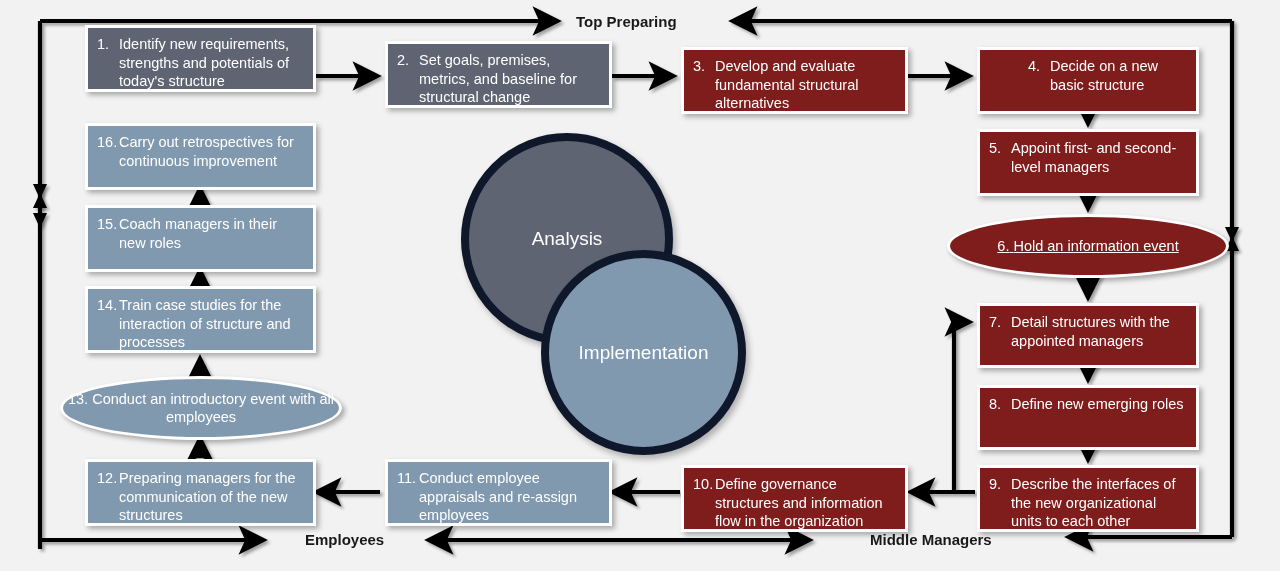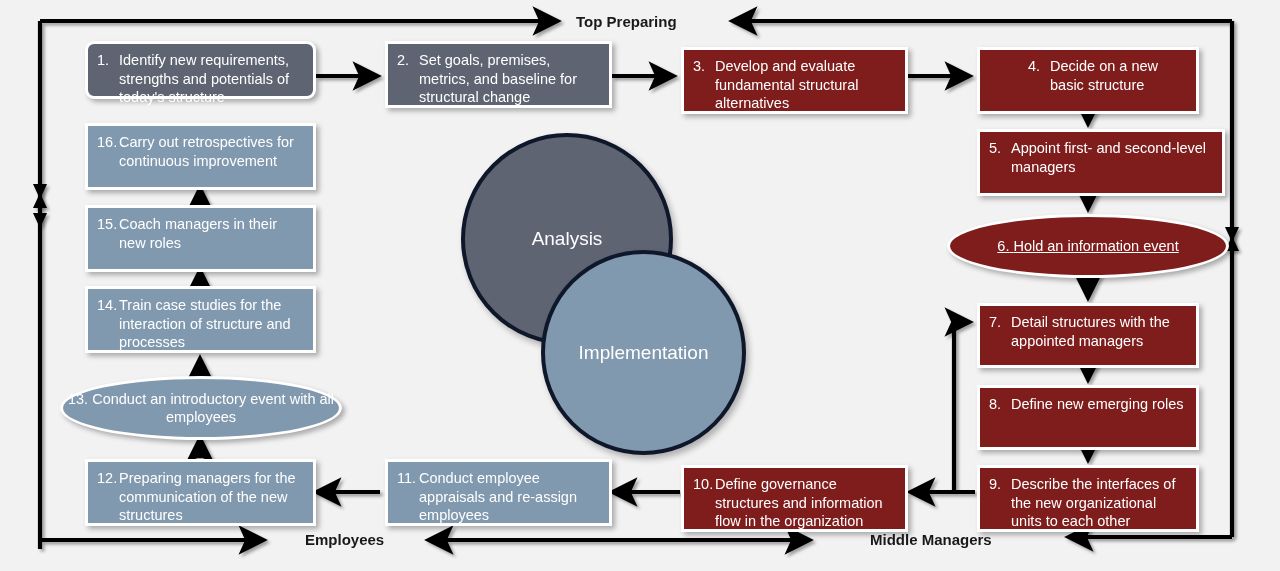--- a/index.html
+++ b/index.html
@@ -48,21 +48,21 @@
     line-height:18.5px;
     box-shadow:3px 3px 5px rgba(0,0,0,.30);
     display:flex;align-items:center;justify-content:center;
     text-align:center;
   }
 
   
   .circ{
     position:absolute;
     border-radius:50%;
-    border:4px solid #0f172a;
+    border:8px solid #0f172a;
     box-sizing:border-box;
     box-shadow:3px 4px 6px rgba(0,0,0,.28);
     color:#ffffff;
     display:flex;align-items:center;justify-content:center;
     font-size:19px;
   }
   #c-analysis{background:#5e6472;}
   #c-concept {background:#dda019;}
   #c-impl    {background:#8099af;}
 
@@ -164,37 +164,37 @@
     <span>Analysis</span>
   </div>
   <div class="circ" id="c-impl" style="left:541px;top:250px;width:205px;height:205px;">
     <span>Implementation</span>
   </div>
 
   <div class="lane" style="left:576px;top:13px;">Top Preparing</div>
   <div class="lane" style="left:305px;top:531px;">Employees</div>
   <div class="lane" style="left:870px;top:531px;">Middle Managers</div>
 
-  <div class="pbox gray" style="left:85px;top:41px;width:231px;height:58px;border-radius:9px;">
+  <div class="pbox gray" style="left:85px;top:25px;width:231px;height:67px;">
     <span class="num">1.</span><span class="txt">Identify new requirements, strengths and potentials of today's structure</span>
   </div>
 
   <div class="pbox gray" style="left:385px;top:41px;width:227px;height:67px;">
     <span class="num">2.</span><span class="txt">Set goals, premises, metrics, and baseline for structural change</span>
   </div>
 
   <div class="pbox orange" style="left:681px;top:41px;width:227px;height:67px;">
     <span class="num">3.</span><span class="txt">Develop and evaluate fundamental structural alternatives</span>
   </div>
 
   <div class="pbox orange" style="left:977px;top:41px;width:222px;height:67px;padding-left:48px;">
     <span class="num">4.</span><span class="txt">Decide on a new basic structure</span>
   </div>
 
-  <div class="pbox orange" style="left:977px;top:123px;width:248px;height:67px;">
+  <div class="pbox orange" style="left:977px;top:123px;width:222px;height:67px;">
     <span class="num">5.</span><span class="txt">Appoint first- and second-level managers</span>
   </div>
 
   <div class="pell orange" style="left:947px;top:208px;width:282px;height:64px;text-decoration:underline;">
     <span>
       <span>6.</span>
       <span>Hold an information event</span>
     </span>
   </div>
 

